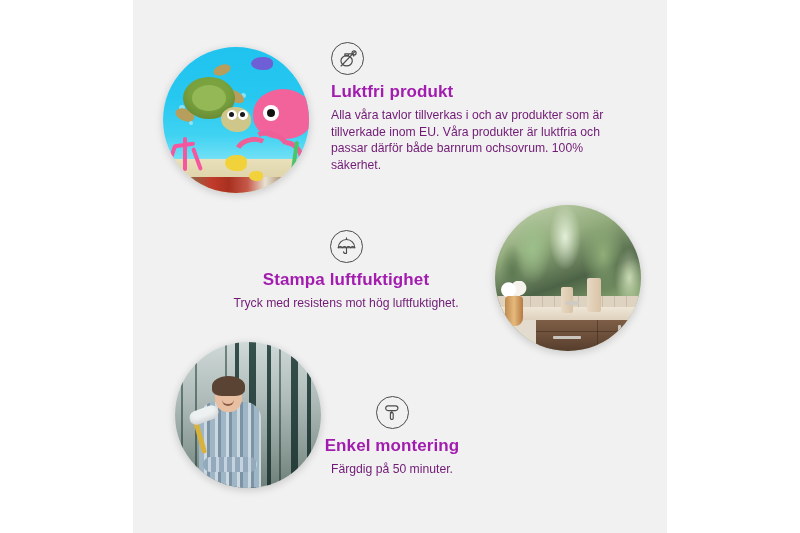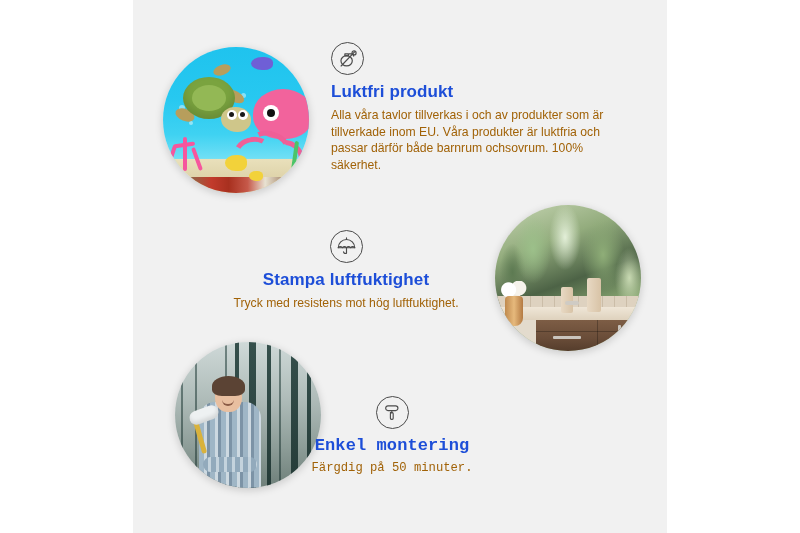--- a/index.html
+++ b/index.html
@@ -211,39 +211,39 @@
   .feature { position:absolute; }
 
   .f-icon {
     width: 33px; height: 33px;
     border: 1.5px solid #4b4b4b;
     border-radius: 50%;
     display:flex; align-items:center; justify-content:center;
     box-sizing:border-box;
   }
   .f-title {
-    color: #1d4ed8;
+    color: #a21caf;
     font-size: 17px;
     font-weight: bold;
     margin: 7px 0 5px 0;
     letter-spacing: 0.1px;
   }
   .f-body {
-    color: #a16207;
+    color: #701a75;
     font-size: 12.2px;
     line-height: 16.6px;
   }
 
   #feature-odourless { left:331px; top:42px; width:296px; text-align:left; }
   #feature-odourless .f-icon{ margin-left:0; }
 
   #feature-waterproof { left:216px; top:230px; width:260px; text-align:center; }
   #feature-waterproof .f-icon{ margin:0 auto; }
 
-  #feature-assembly { left:262px; top:396px; width:260px; text-align:center;font-family:Liberation Mono, monospace; }
+  #feature-assembly { left:262px; top:396px; width:260px; text-align:center; }
   #feature-assembly .f-icon{ margin:0 auto; }
 </style>
 </head>
 <body>
 
 <div id="stage">
 
   <div id="panel"></div>
 
   <div class="circle-img" id="circle-aquarium">

